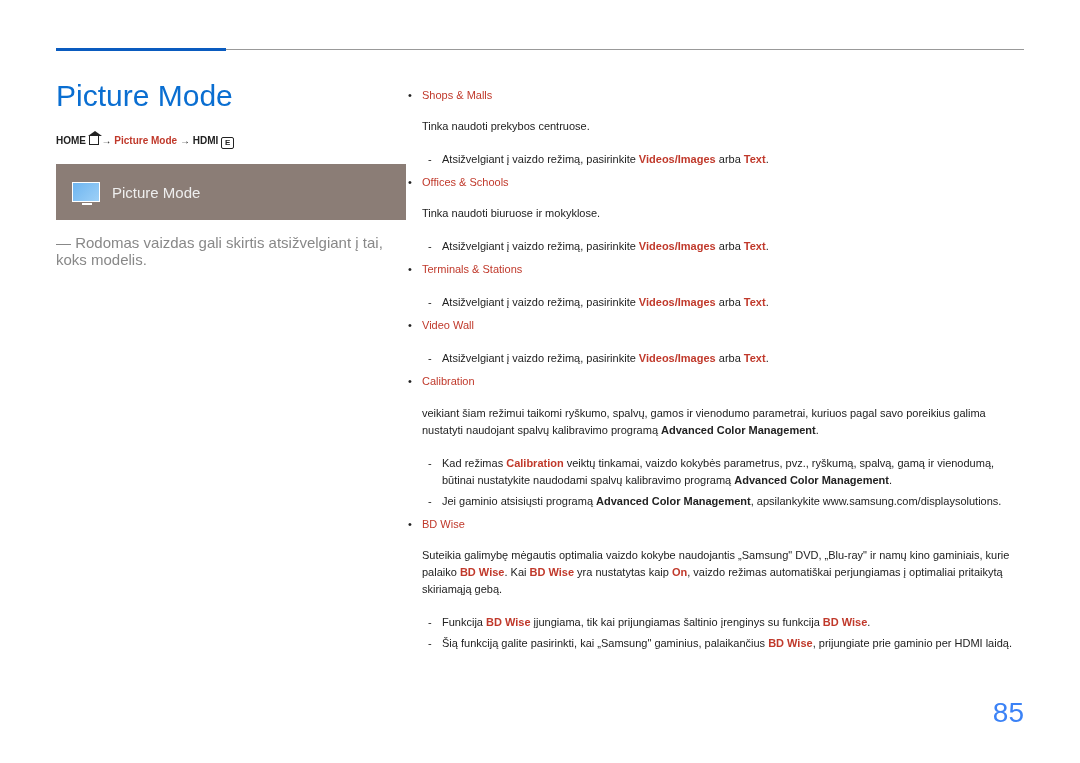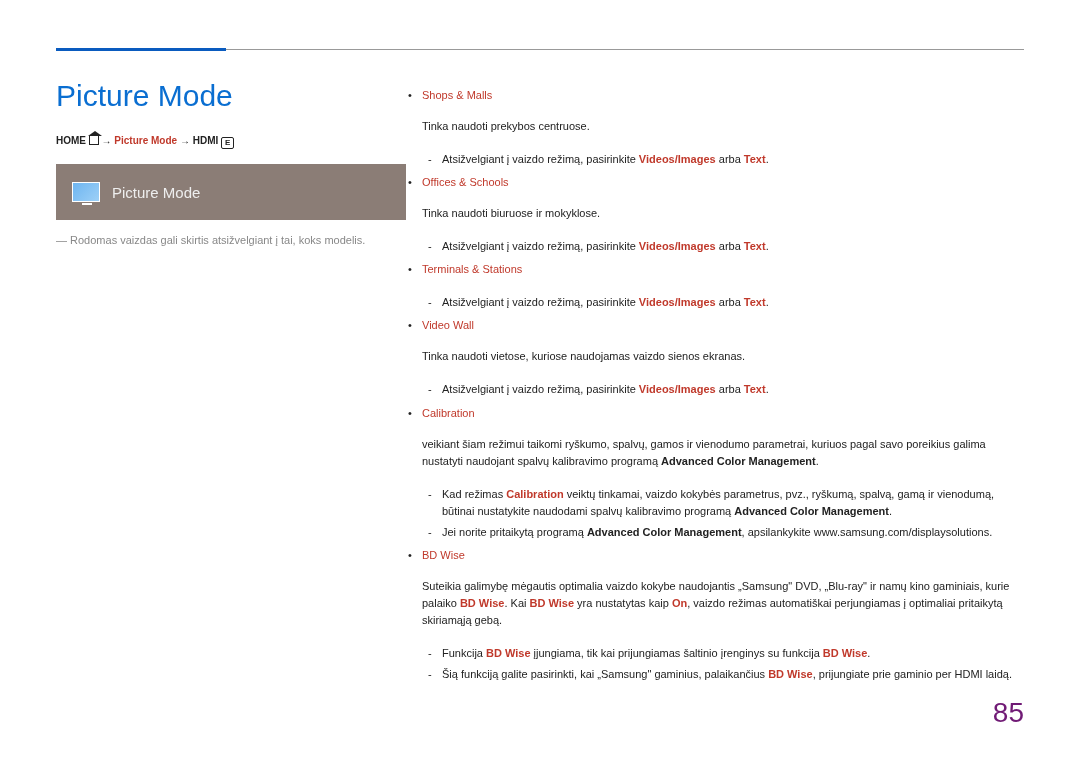--- a/index.html
+++ b/index.html
@@ -13,34 +13,34 @@
 .right{flex:1;padding-top:24px;line-height:1.55}
 .title{font-size:30px;color:#0a6ed1;font-weight:400;margin:16px 0 22px 0}
 .breadcrumb{font-size:10px;font-weight:bold;margin-bottom:16px}
 .breadcrumb .red{color:#c0392b}
 .homeicon{display:inline-block;width:10px;height:9px;border:1px solid #222;border-top:none;border-bottom:1px solid #222;position:relative;top:1px}
 .homeicon:before{content:"";position:absolute;left:-2px;top:-5px;width:0;height:0;border-left:7px solid transparent;border-right:7px solid transparent;border-bottom:5px solid #222}
 .enticon{display:inline-block;padding:0 3px;border:1px solid #222;font-size:8px;border-radius:2px;line-height:10px;position:relative;top:1px}
 .shot{background:#8b7d76;height:56px;display:flex;align-items:center;padding-left:16px;gap:12px;color:#eee;font-size:15px;font-weight:300}
 .tvicon{width:28px;height:20px;background:linear-gradient(135deg,#6eb5f0,#9dd0f7);border:1px solid #fff;position:relative}
 .tvicon:after{content:"";position:absolute;left:9px;bottom:-4px;width:10px;height:2px;background:#fff}
-.note{font-size:11px;color:#888;margin-top:14px}
+.note{font-size:15px;color:#888;margin-top:14px}
 .note:before{content:"― ";color:#888}
 .para{margin-bottom:10px}
 .red{color:#c0392b}
 .bold{font-weight:bold}
 ul.bul{list-style:none;margin-left:0}
 ul.bul>li{position:relative;padding-left:16px;margin-bottom:2px}
 ul.bul>li:before{content:"•";position:absolute;left:2px;top:0}
 ul.bul .hd{font-weight:normal;color:#c0392b}
 ul.bul .txt{display:block;margin-top:14px}
 ul.dash{list-style:none;margin-top:16px;margin-bottom:6px}
 ul.dash>li{position:relative;padding-left:20px;margin-bottom:4px}
 ul.dash>li:before{content:"-";position:absolute;left:6px;top:0}
-.pagenum{position:absolute;right:56px;bottom:34px;font-size:28px;color:#701a75;font-weight:300}
+.pagenum{position:absolute;right:56px;bottom:34px;font-size:28px;color:#3b82f6;font-weight:300}
 </style>
 </head>
 <body>
 
 <div class="page">
  <div class="rule-top">
   <div class="thin"></div>
       <div class="thick"></div>
  </div>
  <div class="cols">
@@ -80,31 +80,30 @@
             </ul>
     </li>
     <li>
      <span class="hd">Terminals &amp; Stations</span>
      <ul class="dash">
               <li><span>Atsižvelgiant į vaizdo režimą, pasirinkite </span><span class="red bold">Videos/Images</span><span> arba </span><span class="red bold">Text</span><span>.</span></li>
             </ul>
     </li>
     <li>
      <span class="hd">Video Wall</span>
-     <span class="txt">Tinka naudoti vietose, kuriose naudojamas vaizdo sienos ekranas.</span>
      <ul class="dash">
               <li><span>Atsižvelgiant į vaizdo režimą, pasirinkite </span><span class="red bold">Videos/Images</span><span> arba </span><span class="red bold">Text</span><span>.</span></li>
             </ul>
     </li>
     <li>
      <span class="hd">Calibration</span>
      <span class="txt"><span>veikiant šiam režimui taikomi ryškumo, spalvų, gamos ir vienodumo parametrai, kuriuos pagal savo poreikius galima nustatyti naudojant spalvų kalibravimo programą </span><span class="bold">Advanced Color Management</span><span>.</span></span>
      <ul class="dash">
       <li><span>Kad režimas </span><span class="red bold">Calibration</span><span> veiktų tinkamai, vaizdo kokybės parametrus, pvz., ryškumą, spalvą, gamą ir vienodumą, būtinai nustatykite naudodami spalvų kalibravimo programą </span><span class="bold">Advanced Color Management</span><span>.</span></li>
-      <li><span>Jei norite pritaikytą programą </span><span class="bold">Advanced Color Management</span><span>, apsilankykite www.samsung.com/displaysolutions.</span></li>
+      <li><span>Jei gaminio atsisiųsti programą </span><span class="bold">Advanced Color Management</span><span>, apsilankykite www.samsung.com/displaysolutions.</span></li>
      </ul>
     </li>
     <li>
      <span class="hd">BD Wise</span>
      <span class="txt"><span>Suteikia galimybę mėgautis optimalia vaizdo kokybe naudojantis „Samsung" DVD, „Blu-ray" ir namų kino gaminiais, kurie palaiko </span><span class="red bold">BD Wise</span><span>. Kai </span><span class="red bold">BD Wise</span><span> yra nustatytas kaip </span><span class="red bold">On</span><span>, vaizdo režimas automatiškai perjungiamas į optimaliai pritaikytą skiriamąją gebą.</span></span>
      <ul class="dash">
       <li><span>Funkcija </span><span class="red bold">BD Wise</span><span> įjungiama, tik kai prijungiamas šaltinio įrenginys su funkcija </span><span class="red bold">BD Wise</span><span>.</span></li>
       <li><span>Šią funkciją galite pasirinkti, kai „Samsung" gaminius, palaikančius </span><span class="red bold">BD Wise</span><span>, prijungiate prie gaminio per HDMI laidą.</span></li>
      </ul>
     </li>

